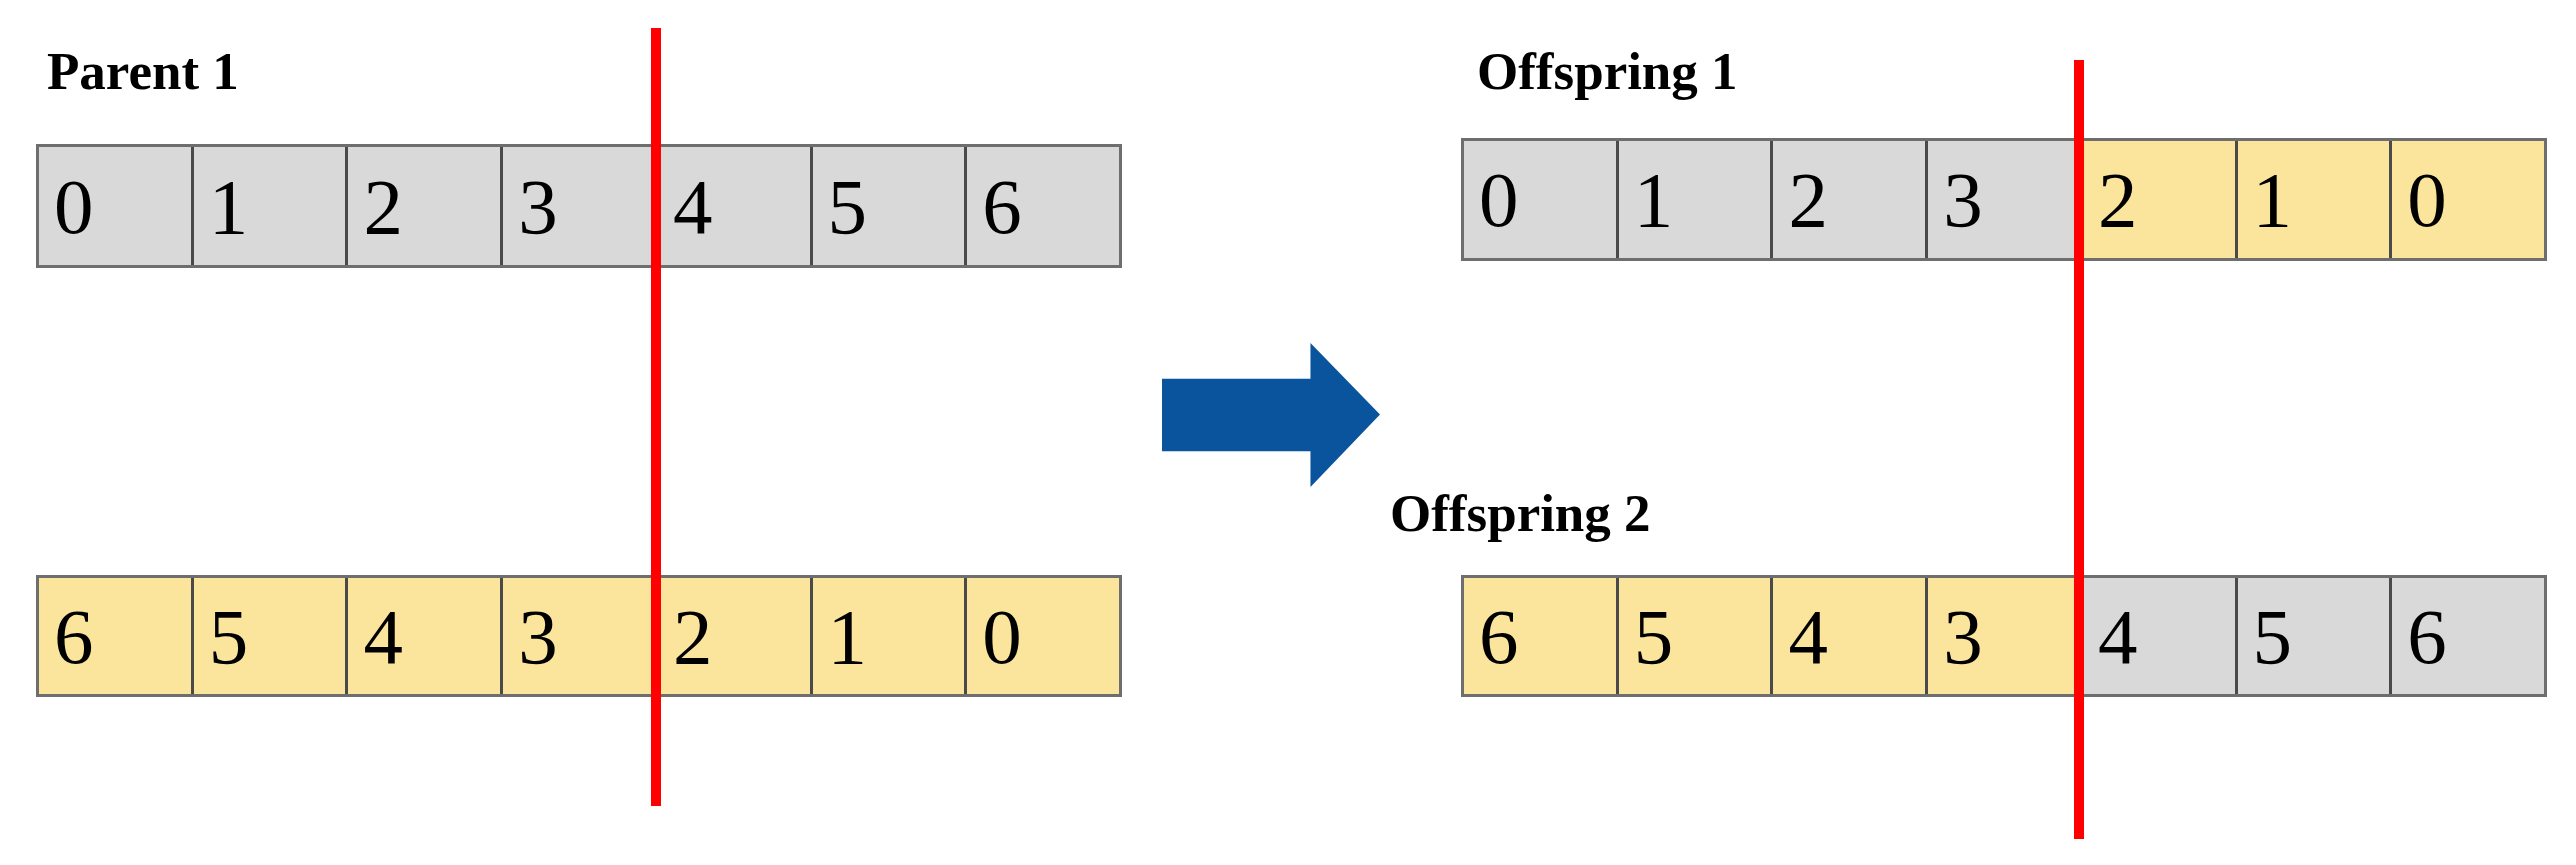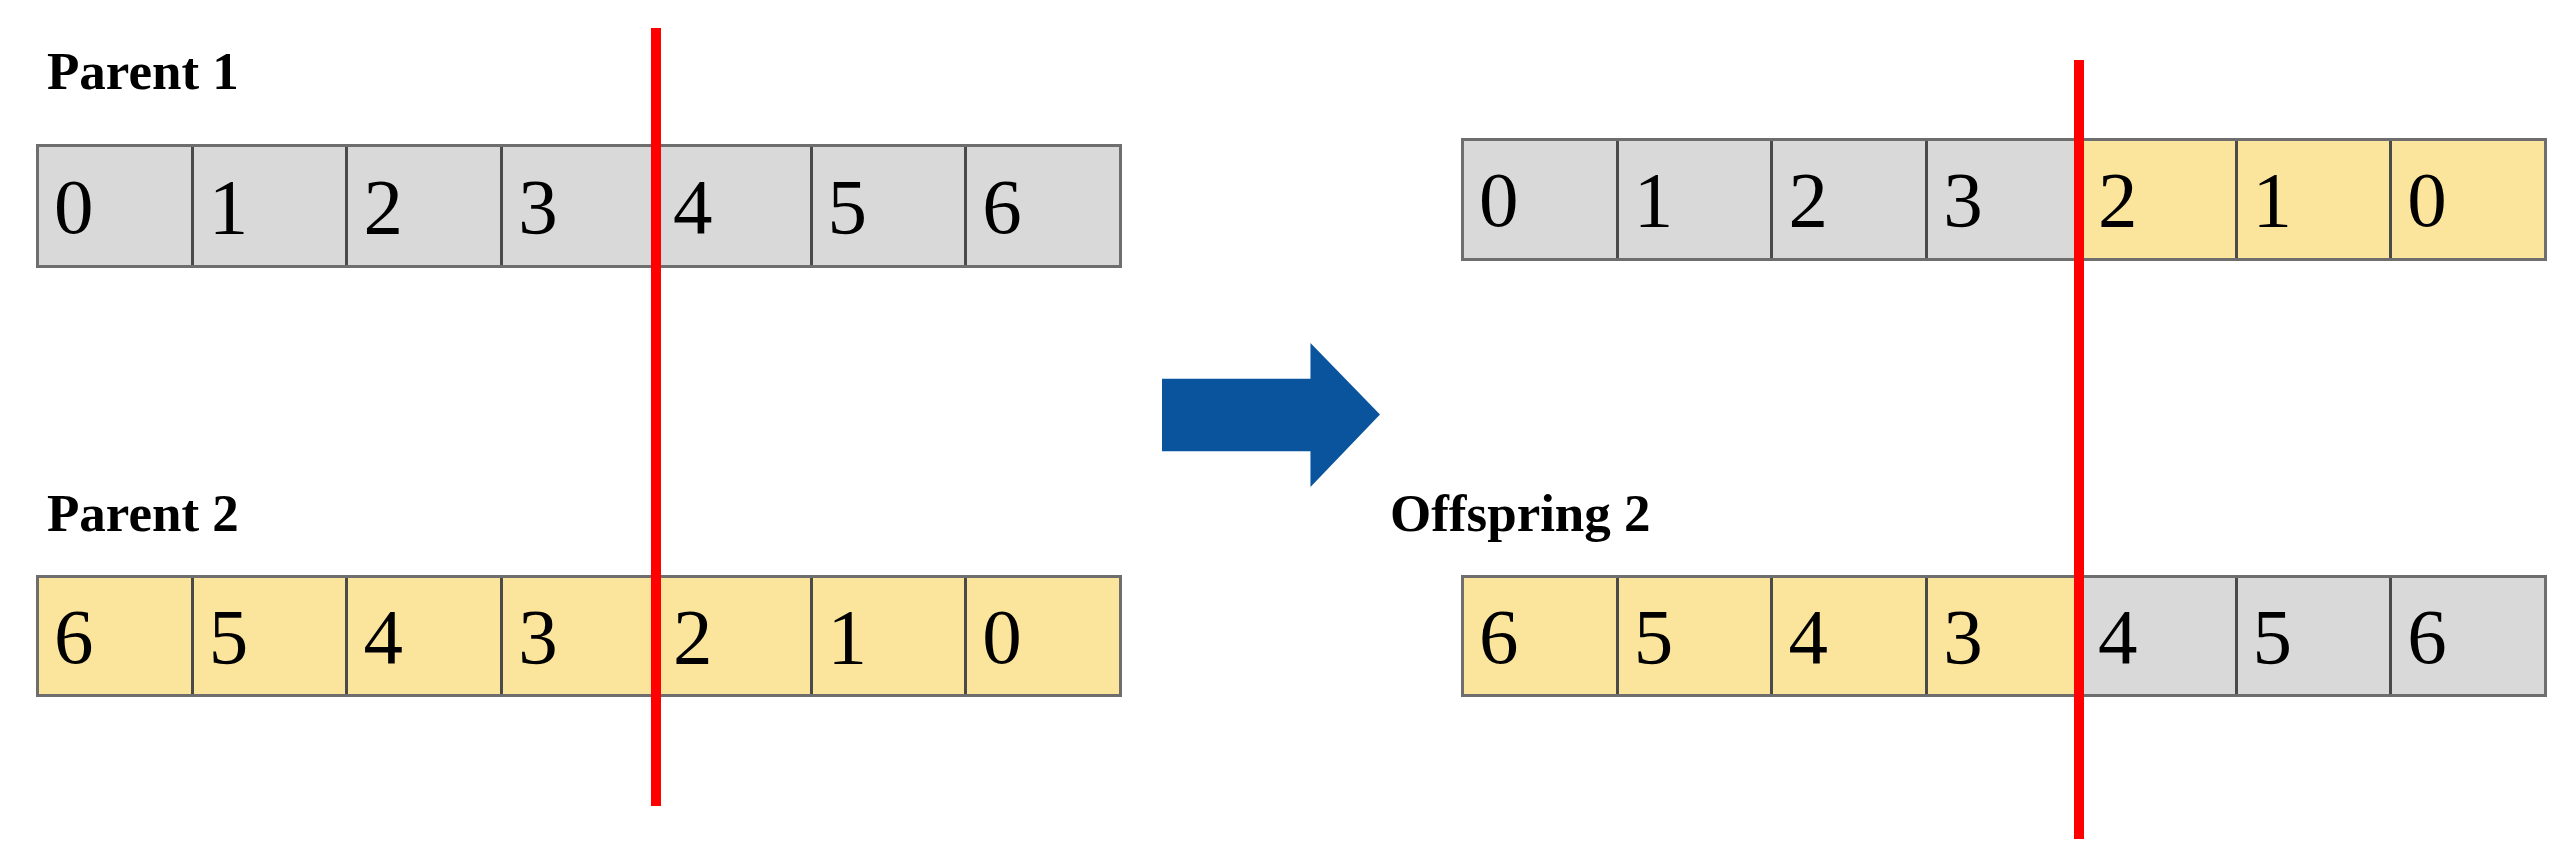--- a/index.html
+++ b/index.html
@@ -72,39 +72,39 @@
   <div class="gene-row" id="row-parent-1">
       <div class="cell" style="background: rgb(217, 217, 217);">0</div>
       <div class="cell" style="background: rgb(217, 217, 217);">1</div>
       <div class="cell" style="background: rgb(217, 217, 217);">2</div>
       <div class="cell" style="background: rgb(217, 217, 217);">3</div>
       <div class="cell" style="background: rgb(217, 217, 217);">4</div>
       <div class="cell" style="background: rgb(217, 217, 217);">5</div>
       <div class="cell" style="background: rgb(217, 217, 217);">6</div>
     </div>
 
-  <div class="row-label" id="label-parent-2">Parent 2</div>
   <div class="gene-row" id="row-parent-2">
       <div class="cell" style="background: rgb(251, 229, 157);">6</div>
       <div class="cell" style="background: rgb(251, 229, 157);">5</div>
       <div class="cell" style="background: rgb(251, 229, 157);">4</div>
       <div class="cell" style="background: rgb(251, 229, 157);">3</div>
       <div class="cell" style="background: rgb(251, 229, 157);">2</div>
       <div class="cell" style="background: rgb(251, 229, 157);">1</div>
       <div class="cell" style="background: rgb(251, 229, 157);">0</div>
     </div>
 
   <div class="crossover-line" id="line-parents"></div>
 
   <div class="arrow-wrap">
     <svg viewBox="0 0 232 153" xmlns="http://www.w3.org/2000/svg">
       <polygon points="0,38 158,38 158,0 232,76 158,153 158,115 0,115" fill="currentColor"></polygon>
     </svg>
   </div>
 
+  <div class="row-label" id="label-offspring-1">Offspring 1</div>
   <div class="gene-row" id="row-offspring-1">
       <div class="cell" style="background: rgb(217, 217, 217);">0</div>
       <div class="cell" style="background: rgb(217, 217, 217);">1</div>
       <div class="cell" style="background: rgb(217, 217, 217);">2</div>
       <div class="cell" style="background: rgb(217, 217, 217);">3</div>
       <div class="cell" style="background: rgb(251, 229, 157);">2</div>
       <div class="cell" style="background: rgb(251, 229, 157);">1</div>
       <div class="cell" style="background: rgb(251, 229, 157);">0</div>
     </div>
 

